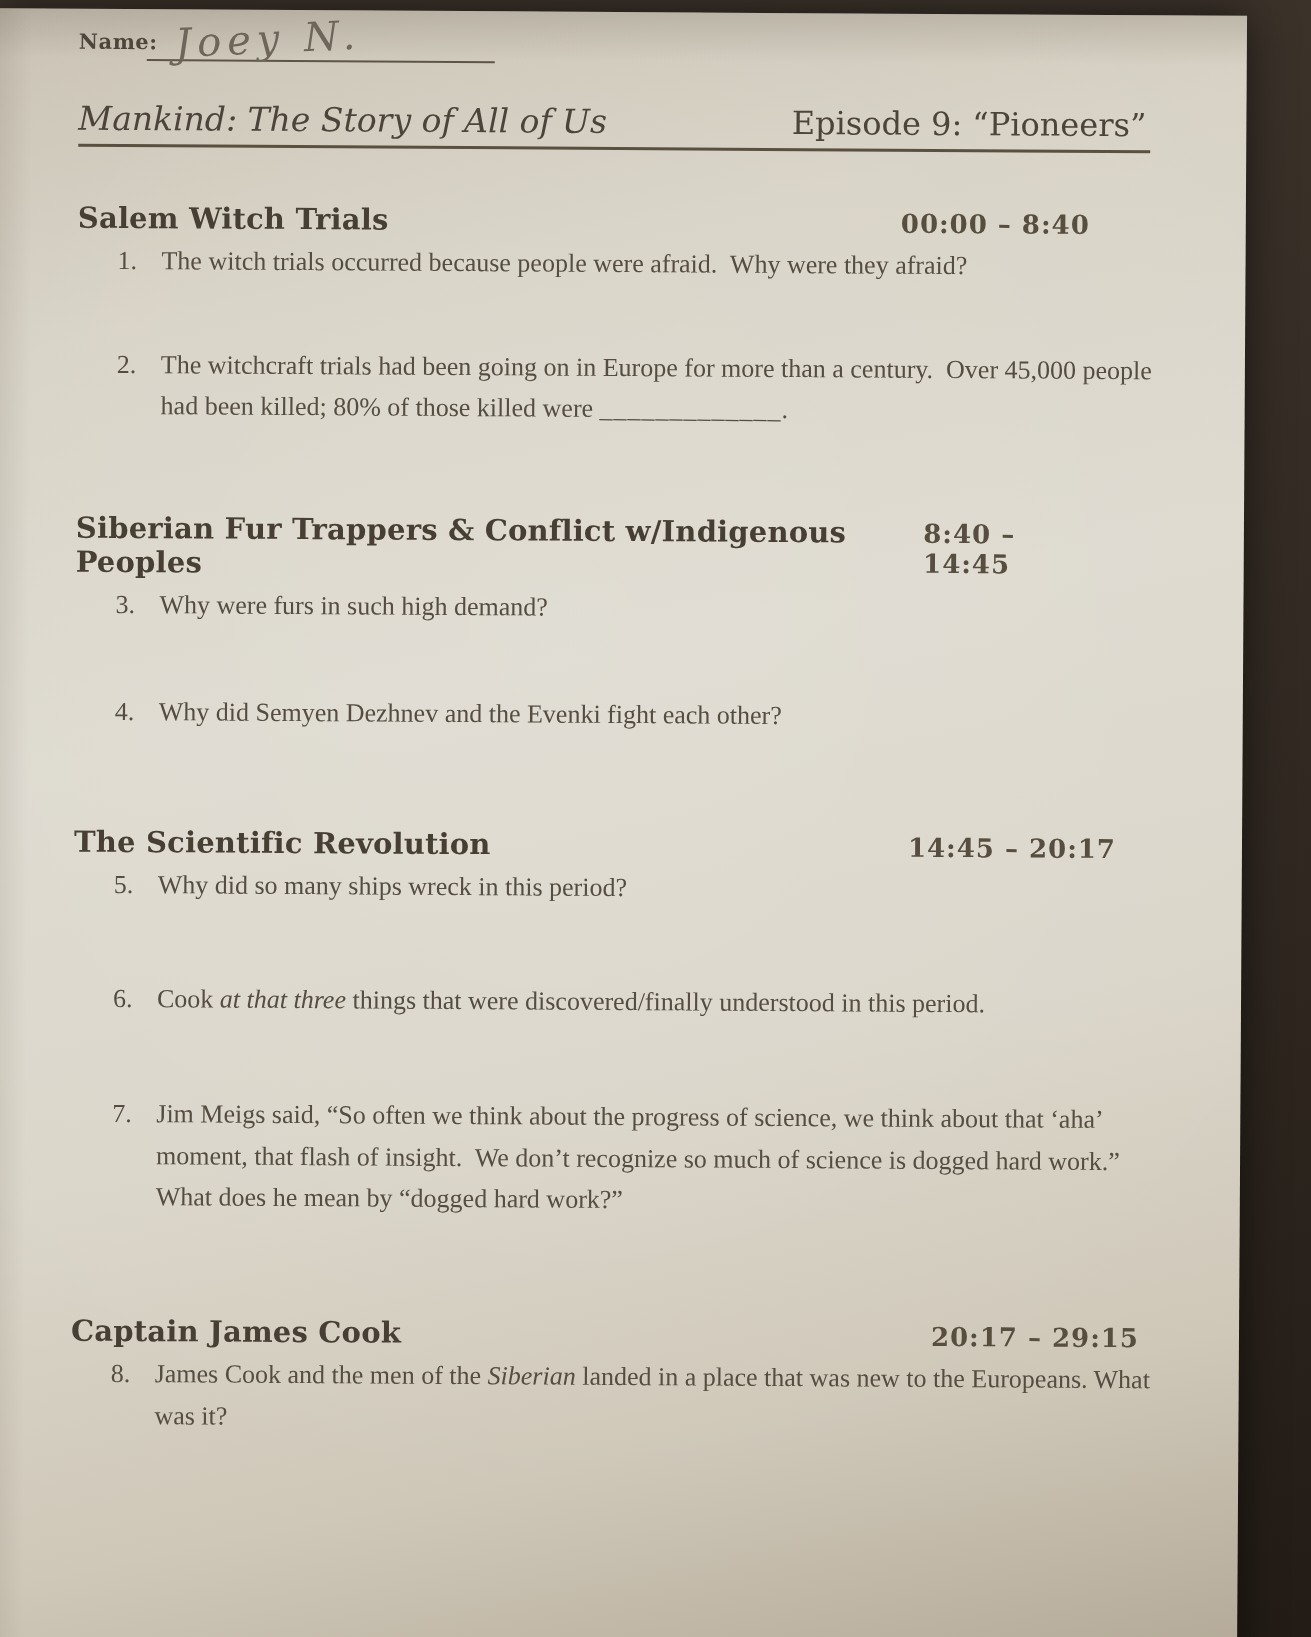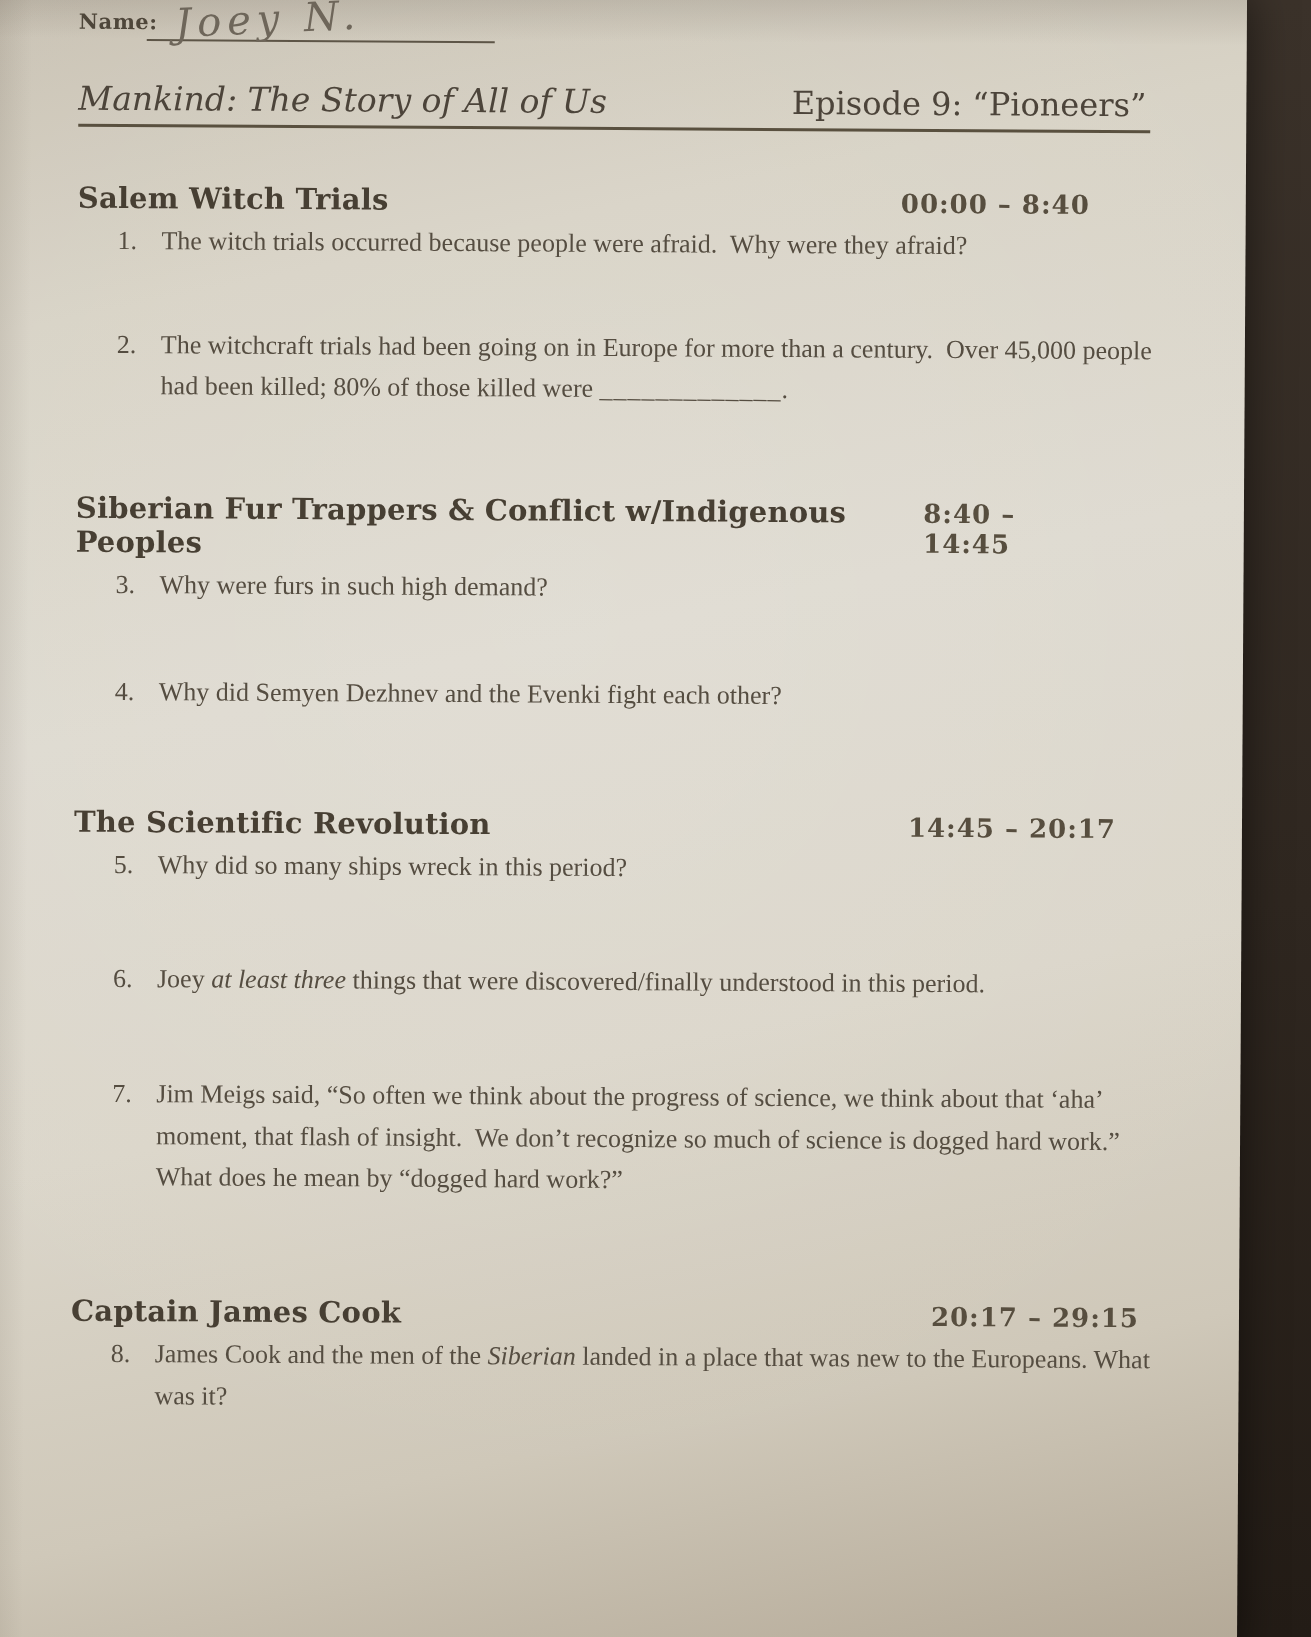--- a/index.html
+++ b/index.html
@@ -8,20 +8,21 @@
     width: 1311px;
     height: 1637px;
     overflow: hidden;
     background: linear-gradient(to bottom, #3b322a 0%, #2f2720 55%, #231c16 100%);
     font-family: "Liberation Serif", serif;
   }
   .photo-frame {
     position: relative;
     width: 1311px;
     height: 1388px;
+    margin-top: 20px;
   }
   .paper {
     position: absolute;
     left: -10px;
     top: -8px;
     width: 1252px;
     height: 1660px;
     transform: rotate(0.35deg);
     transform-origin: 50% 50%;
     background:
@@ -193,21 +194,21 @@
       <div class="section-header mt-sec3 sec-3">
         <span class="section-title">The Scientific Revolution</span>
         <span class="section-time">14:45 – 20:17</span>
       </div>
       <div class="question mt-q">
         <span class="qnum">5.</span>
         <span class="qtext"><span>Why did so many ships wreck in this period?</span></span>
       </div>
       <div class="question mt-q6">
         <span class="qnum">6.</span>
-        <span class="qtext"><span>Joey </span><span class="italic">at least three</span><span> things that were discovered/finally understood in this period.</span></span>
+        <span class="qtext"><span>Cook </span><span class="italic">at that three</span><span> things that were discovered/finally understood in this period.</span></span>
       </div>
       <div class="question mt-q7">
         <span class="qnum">7.</span>
         <span class="qtext"><span>Jim Meigs said, “So often we think about the progress of science, we think about that ‘aha’ moment, that flash of insight.  We don’t recognize so much of science is dogged hard work.”  What does he mean by “dogged hard work?”</span></span>
       </div>
 
       <div class="section-header mt-sec4 sec-4">
         <span class="section-title">Captain James Cook</span>
         <span class="section-time">20:17 – 29:15</span>
       </div>

